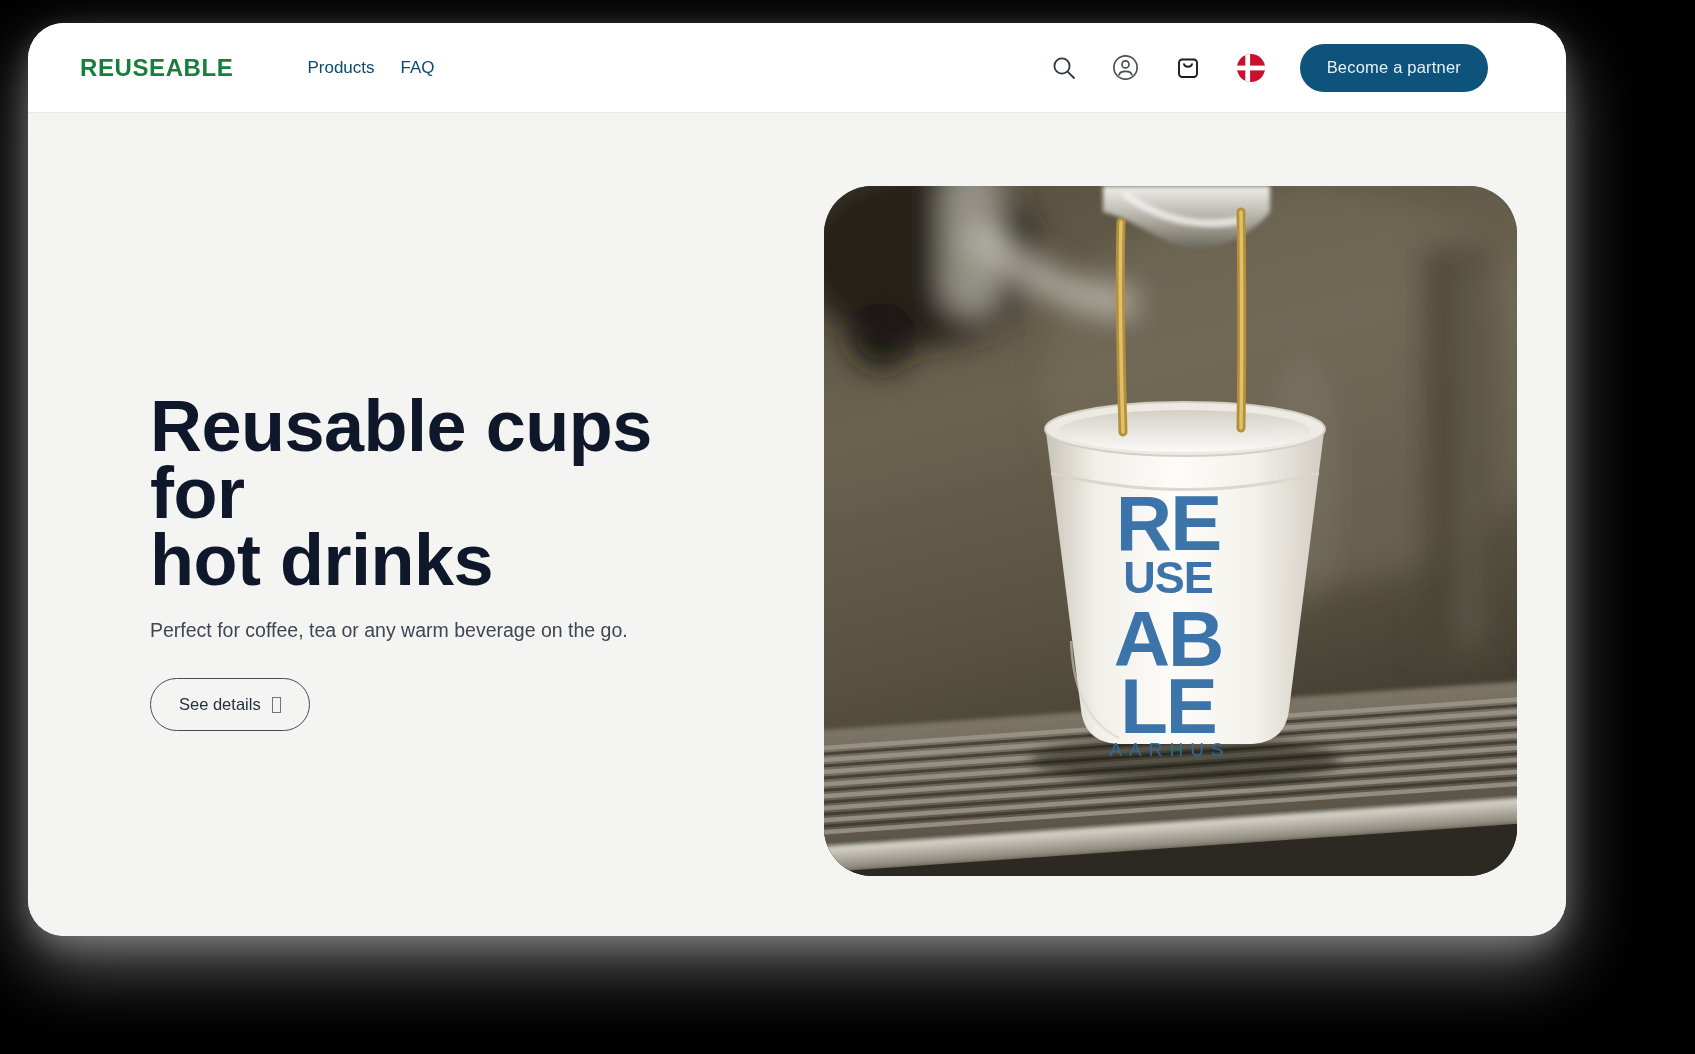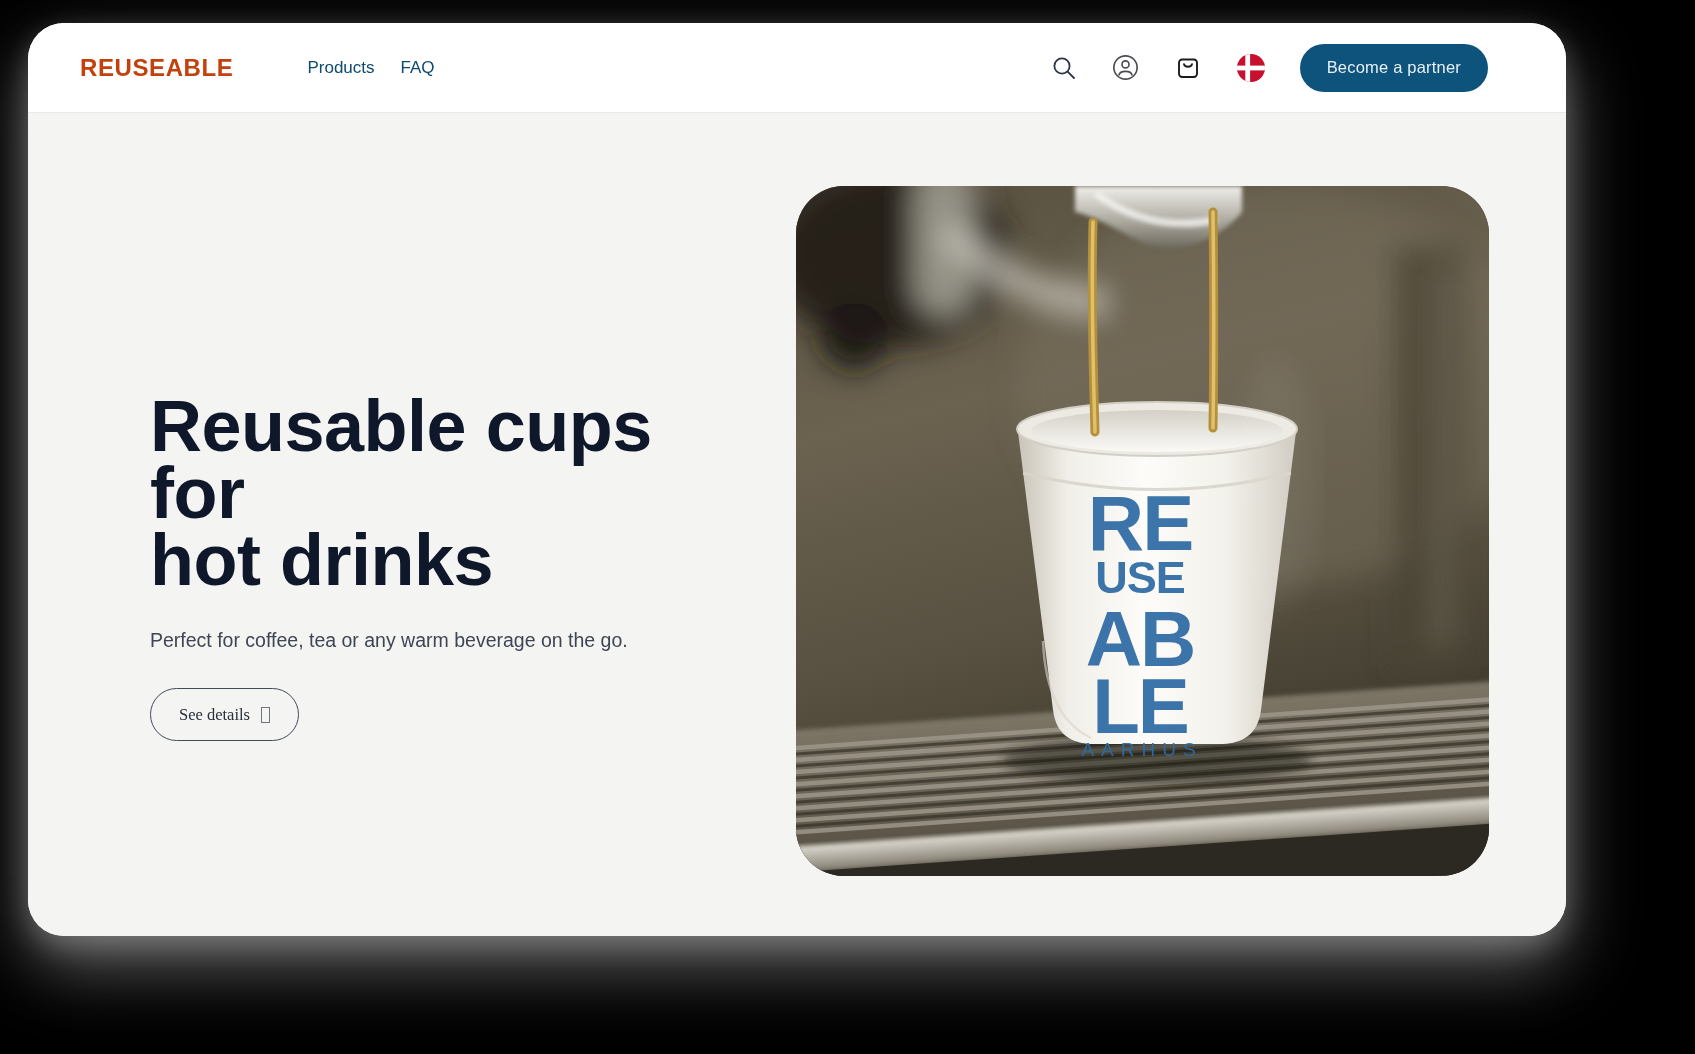--- a/index.html
+++ b/index.html
@@ -7,43 +7,43 @@
               font-family:"Liberation Sans", sans-serif; }
 
   .page-card{ position:absolute; left:28px; top:23px; width:1538px; height:913px;
     background:#fff; border-radius:36px; overflow:hidden;
     box-shadow:0 30px 70px rgba(255,255,255,.38), 0 10px 28px rgba(255,255,255,.22); }
 
   
   .header{ position:relative; z-index:3; height:90px; background:#fff;
     border-bottom:1px solid #e9e9e7; display:flex; align-items:center;
     padding:0 78px 0 52px; }
-  .logo{ font-size:24px; font-weight:700; letter-spacing:.6px; color:#c2410c; cursor:pointer; }
+  .logo{ font-size:24px; font-weight:700; letter-spacing:.6px; color:#15803d; cursor:pointer; }
   .nav{ display:flex; gap:26px; margin-left:74px; }
   .nav a{ font-size:17px; color:#0c4a6e; text-decoration:none; cursor:pointer; }
   .actions{ display:flex; align-items:center; gap:34px; margin-left:auto; }
   .icon-btn{ width:28px; height:28px; display:flex; align-items:center; justify-content:center; cursor:pointer; background:none; border:none; }
   .flag{ width:30px; height:30px; }
   .partner-btn{ border:none; cursor:pointer; background:#0e537c; color:#e8f0f6;
     font-size:16.5px; font-family:inherit; padding:0 27px; height:48px;
     border-radius:26px; letter-spacing:.2px;text-align:center; }
 
   
   .hero{ position:absolute; left:0; right:0; top:90px; bottom:0; background:#f4f4f3; }
   .hero-copy{ position:absolute; left:122px; top:280px; width:600px; }
   .hero-copy h1{ font-size:72px; line-height:67px; font-weight:700;
     letter-spacing:-.5px; color:#0f172a; }
-  .hero-sub{ margin-top:35px; font-size:19.5px; color:#3e4653; }
+  .hero-sub{ margin-top:25px; font-size:19.5px; color:#3e4653; }
   .see-details{ margin-top:36px; display:inline-flex; align-items:center; gap:11px;
     background:transparent; border:1.5px solid #434c59; border-radius:28px;
     padding:0 28px; height:53px; font-size:16.5px; color:#272f3d;
-    font-family:Liberation Serif, serif; cursor:pointer; }
+    font-family:Liberation Sans, sans-serif; cursor:pointer; }
   .tofu{ display:inline-block; width:9px; height:16px; border:1.3px solid #70757d; }
 
-  .hero-image{ position:absolute; left:768px; top:73px; width:693px; height:690px;
+  .hero-image{ position:absolute; left:796px; top:73px; width:693px; height:690px;
     border-radius:48px; overflow:hidden; background:#4e4739; }
   .hero-image svg{ display:block; }
 </style>
 </head>
 <body>
 
 <div class="page-card">
 
   <div class="header">
     <div class="logo">REUSEABLE</div>

